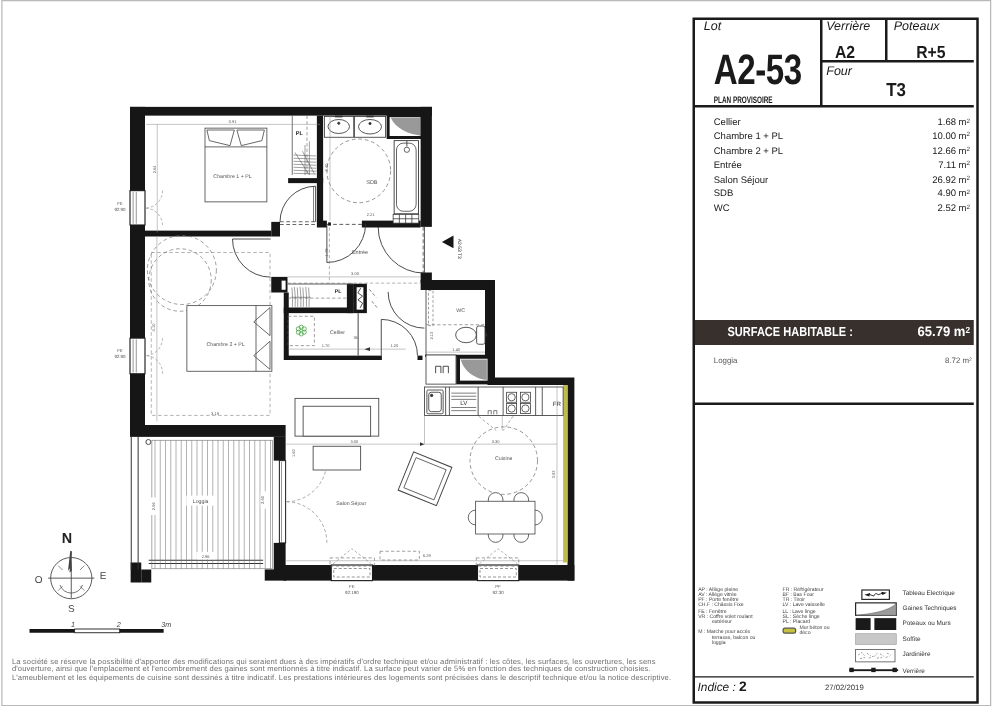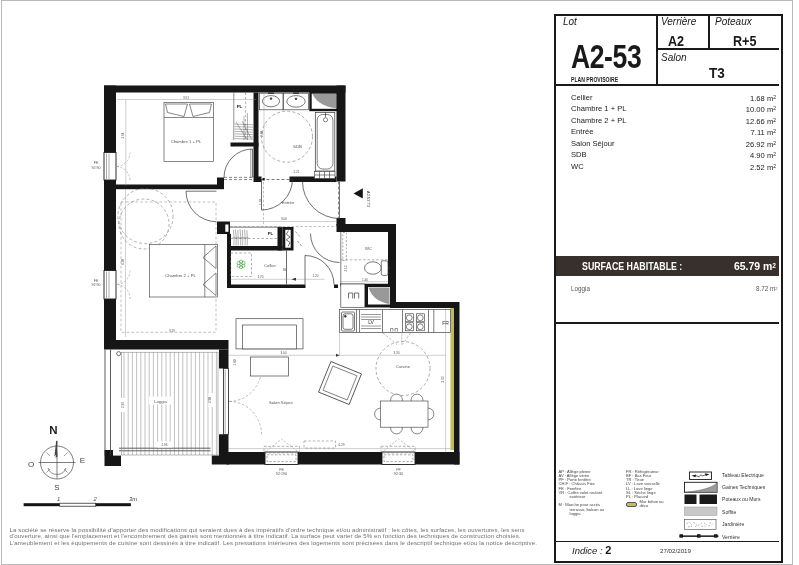--- a/index.html
+++ b/index.html
@@ -32,21 +32,21 @@
   <div class="abs" style="left:556px;top:83.5px;width:223px;height:2.4px;background:#1a1a1a;"></div>
 
   <div class="abs it" style="left:661px;top:16px;font-size:10px;color:#1a1a1a;">Verrière</div>
 
   <div class="abs b" style="left:668px;top:33px;font-size:14px;color:#1a1a1a;transform:scaleX(0.9);transform-origin:left;">A2</div>
 
   <div class="abs it" style="left:715px;top:16px;font-size:10px;color:#1a1a1a;">Poteaux</div>
 
   <div class="abs b" style="left:733px;top:33px;font-size:14px;color:#1a1a1a;transform:scaleX(0.9);transform-origin:left;">R+5</div>
 
-  <div class="abs it" style="left:661px;top:52px;font-size:10px;color:#1a1a1a;">Salon</div>
+  <div class="abs it" style="left:661px;top:52px;font-size:10px;color:#1a1a1a;">Four</div>
 
   <div class="abs b" style="left:709px;top:64px;font-size:15px;color:#1a1a1a;transform:scaleX(0.9);transform-origin:left;">T3</div>
 
   <div class="abs" style="left:571px;top:91.5px;width:205px;font-size:7.6px;color:#1a1a1a;line-height:11.55px;">
     <div style="position:relative;height:11.55px;">Cellier<span style="position:absolute;right:0;">1.68 m<span style="font-size:5px;vertical-align:2.2px">2</span></span></div>
     <div style="position:relative;height:11.55px;">Chambre 1 + PL<span style="position:absolute;right:0;">10.00 m<span style="font-size:5px;vertical-align:2.2px">2</span></span></div>
     <div style="position:relative;height:11.55px;">Chambre 2 + PL<span style="position:absolute;right:0;">12.66 m<span style="font-size:5px;vertical-align:2.2px">2</span></span></div>
     <div style="position:relative;height:11.55px;">Entrée<span style="position:absolute;right:0;">7.11 m<span style="font-size:5px;vertical-align:2.2px">2</span></span></div>
     <div style="position:relative;height:11.55px;">Salon Séjour<span style="position:absolute;right:0;">26.92 m<span style="font-size:5px;vertical-align:2.2px">2</span></span></div>
     <div style="position:relative;height:11.55px;">SDB<span style="position:absolute;right:0;">4.90 m<span style="font-size:5px;vertical-align:2.2px">2</span></span></div>
@@ -129,21 +129,21 @@
 
   <div class="abs" style="left:722px;top:471.5px;font-size:5.1px;color:#333;">Tableau Electrique</div>
   <div class="abs" style="left:722px;top:483.5px;font-size:5.1px;color:#333;">Gaines Techniques</div>
   <div class="abs" style="left:722px;top:495.5px;font-size:5.1px;color:#333;">Poteaux ou Murs</div>
   <div class="abs" style="left:722px;top:508.5px;font-size:5.1px;color:#333;">Soffite</div>
   <div class="abs" style="left:722px;top:520.5px;font-size:5.1px;color:#333;">Jardinière</div>
   <div class="abs" style="left:722px;top:533.5px;font-size:5.1px;color:#333;">Verrière</div>
 
   <div class="abs" style="left:556px;top:541px;width:223px;height:1.4px;background:#1a1a1a;"></div>
 
-  <div class="abs it" style="left:572px;top:543.5px;font-size:9.5px;color:#1a1a1a;">Indice : <span class="b" style="font-size:11px;font-style:normal;">2</span></div>
+  <div class="abs it" style="left:558px;top:543.5px;font-size:9.5px;color:#1a1a1a;">Indice : <span class="b" style="font-size:11px;font-style:normal;">2</span></div>
 
   <div class="abs" style="left:660px;top:546.5px;font-size:6.2px;color:#333;">27/02/2019</div>
 
   <div class="abs" style="left:9.5px;top:526.6px;font-size:6.05px;line-height:6.55px;letter-spacing:0.13px;color:#6e6e6e;white-space:nowrap;">
     <div>La société se réserve la possibilité d'apporter des modifications qui seraient dues à des impératifs d'ordre technique et/ou administratif :  les côtes, les surfaces, les ouvertures, les sens</div>
     <div>d'ouverture, ainsi que l'emplacement et l'encombrement des gaines sont mentionnés à titre indicatif. La surface peut varier de 5% en fonction des techniques de construction choisies.</div>
     <div>L'ameublement et les équipements de cuisine sont dessinés à titre indicatif. Les prestations intérieures des logements sont précisées dans le descriptif technique et/ou la notice descriptive.</div>
   </div>
 
   <svg class="abs" style="left:0;top:0;" width="553" height="520" viewBox="0 0 553 520">

